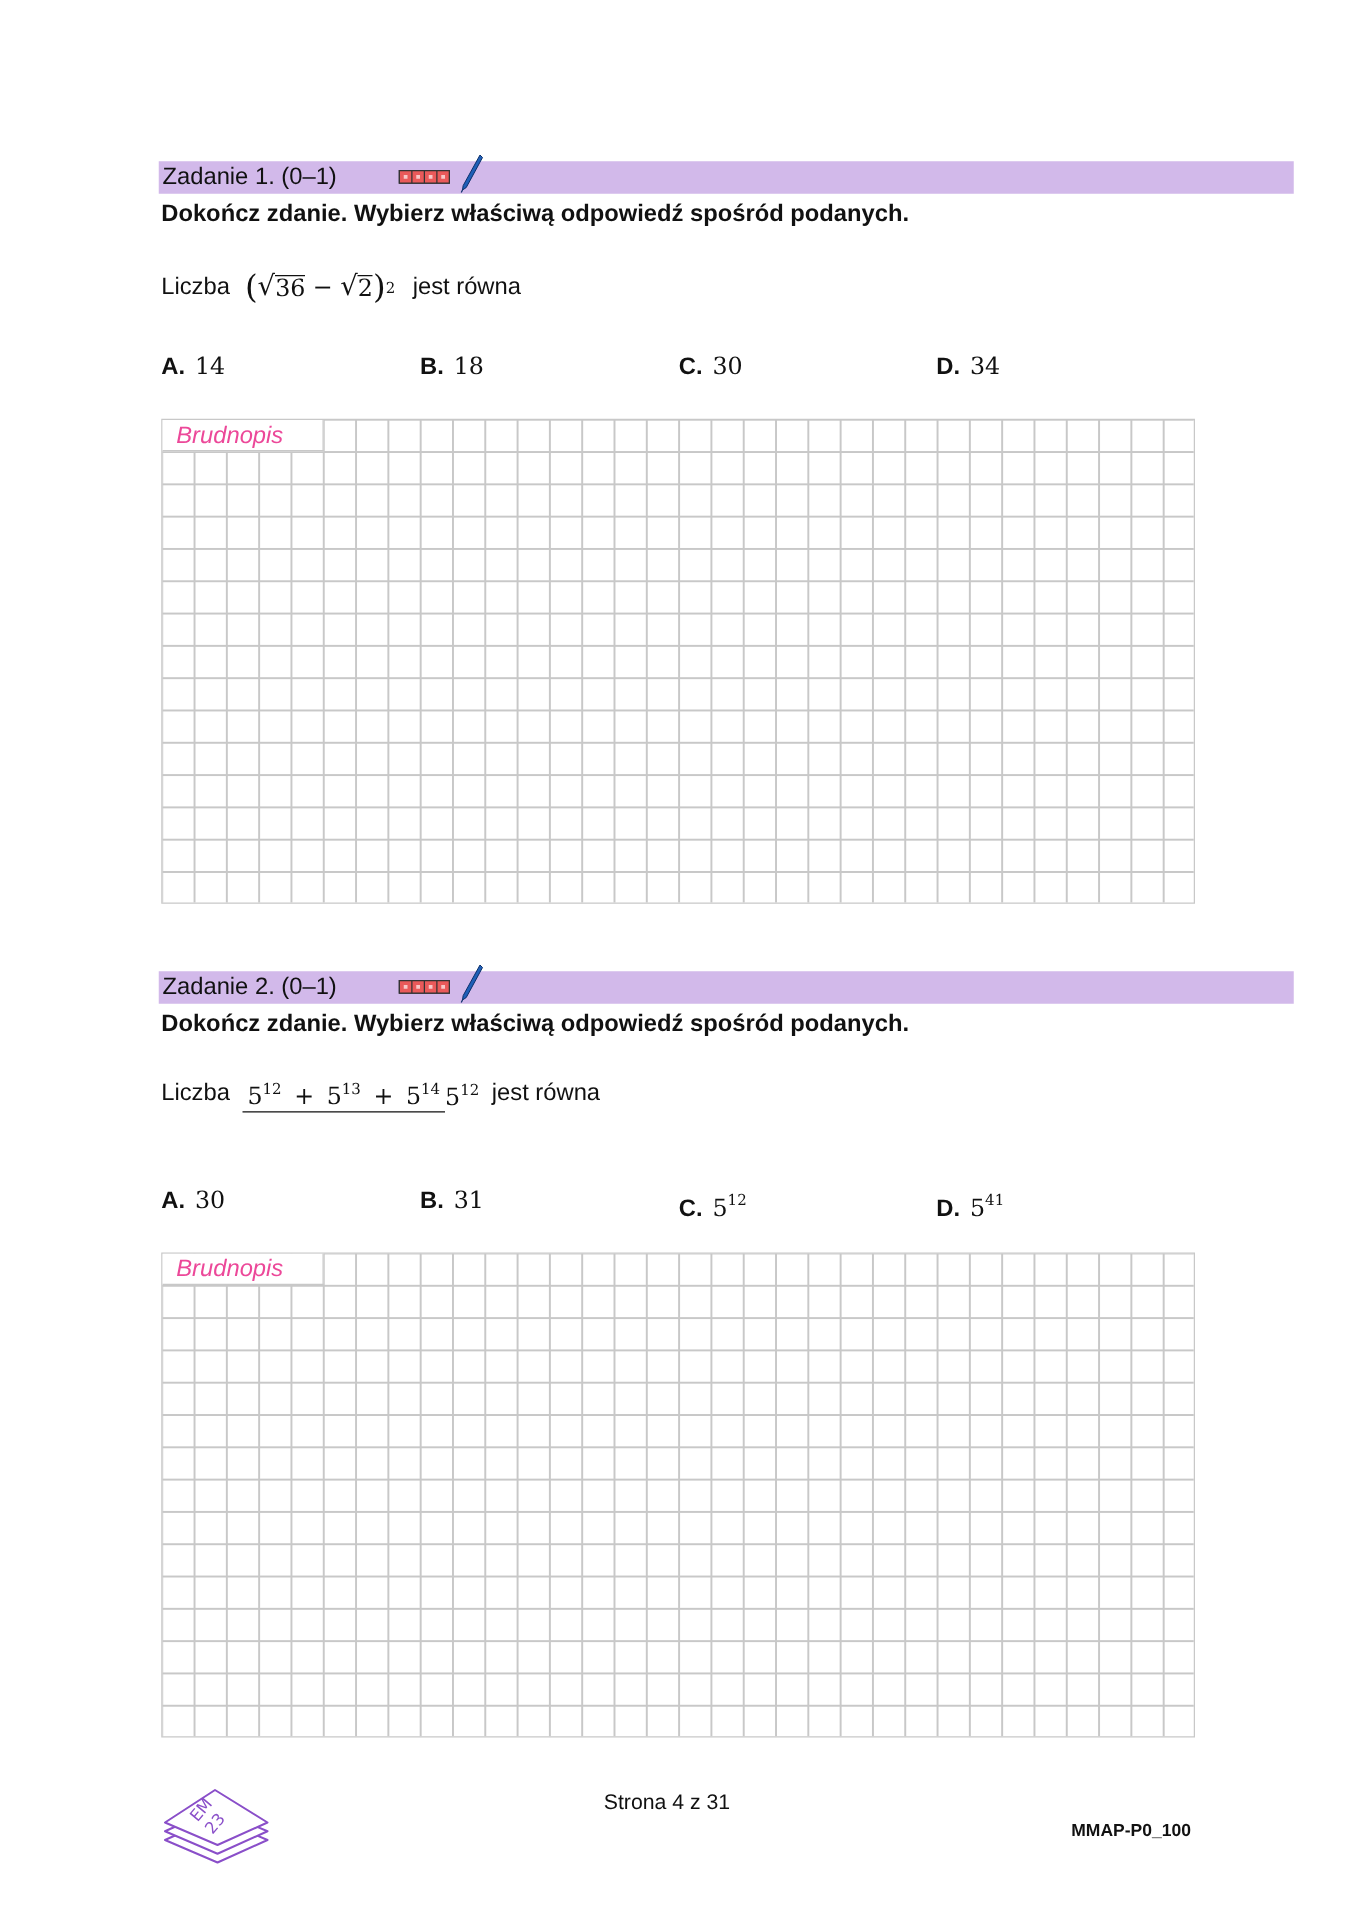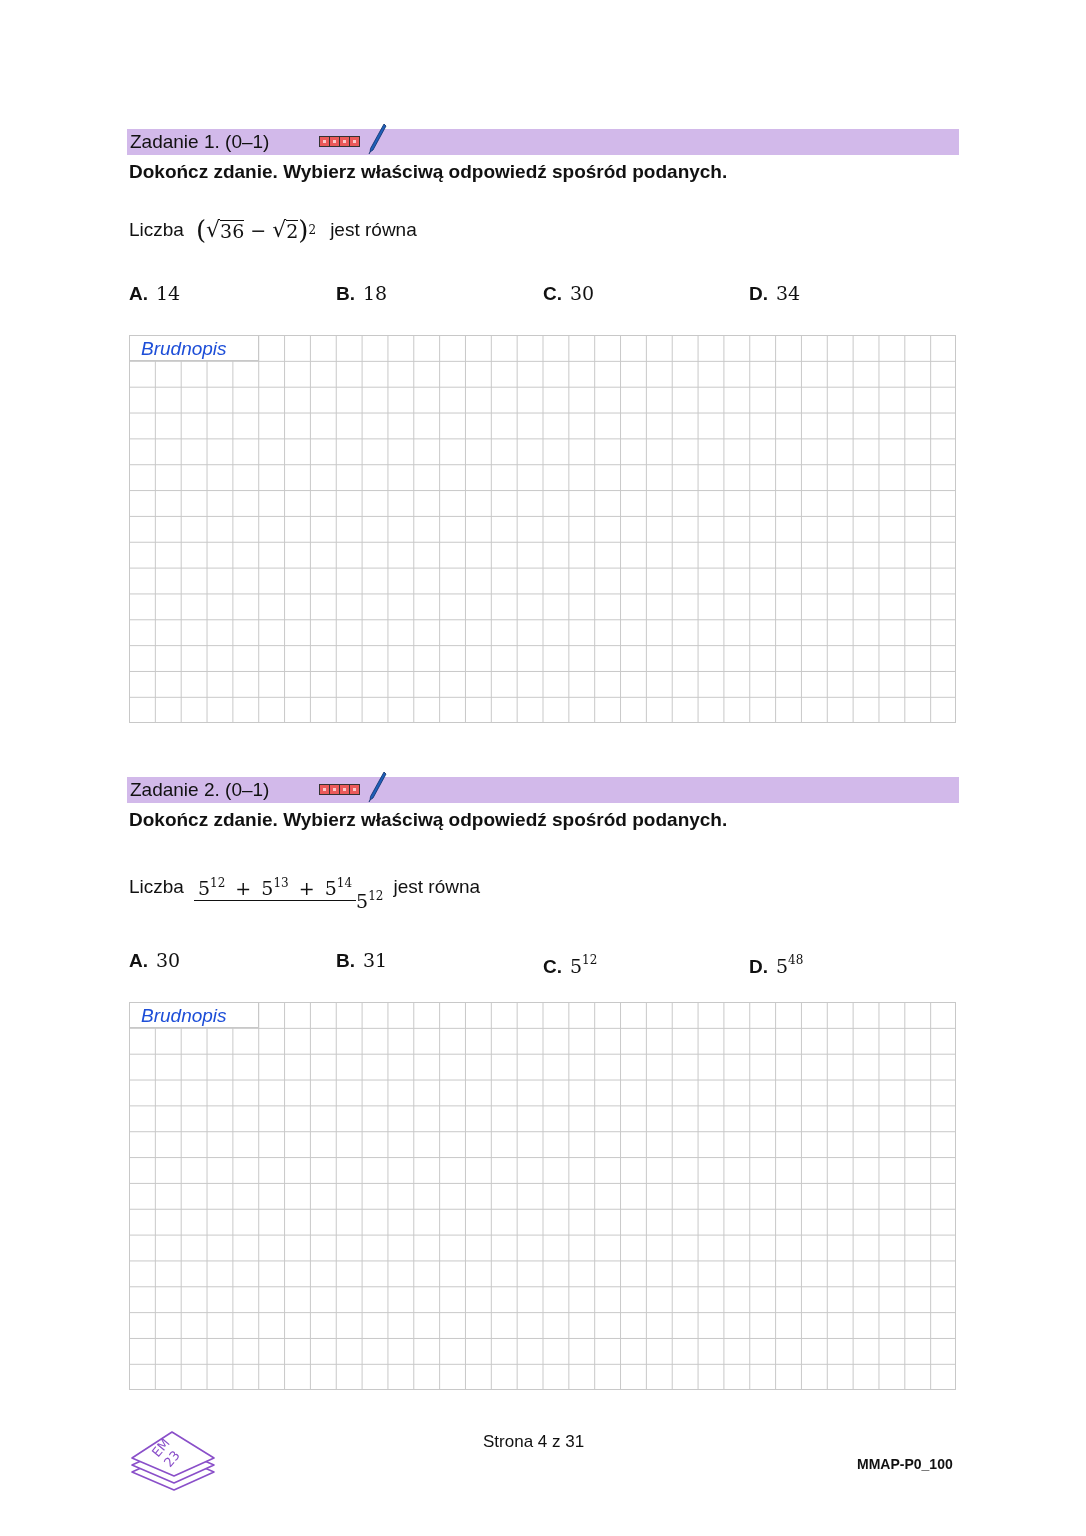--- a/index.html
+++ b/index.html
@@ -1,18 +1,18 @@
 <!DOCTYPE html>
 <html><head>
 <meta charset="utf-8">
 <style>
   html, body { margin:0; padding:0; background:#ffffff; }
   body { width:1086px; height:1536px; position:relative; overflow:hidden;
          font-family:"Liberation Sans", sans-serif; color:#111; }
-  .task-bar { position:absolute; left:127px; width:832px; height:26px; background:#d2b9ea; }
+  .task-bar { position:absolute; left:127px; width:908px; height:26px; background:#d2b9ea; }
   .task-title { position:absolute; left:3px; top:1px; font-size:19px; font-weight:normal; line-height:24px; color:#111; }
   .skills { position:absolute; left:192px; top:7px; display:flex; border:1.5px solid #333; background:#333; gap:1px; padding:0; }
   .skills span { width:9px; height:9px; background:#ea5a5a; display:block; position:relative; }
   .skills span::after { content:""; position:absolute; left:3px; top:3px; width:3px; height:3px; background:#f8c8c8; }
   .pen { position:absolute; left:240px; top:-6px; width:20px; height:32px; }
   .instruction { position:absolute; left:129px; font-size:19px; font-weight:bold; line-height:24px;text-align:center; }
   .stem { position:absolute; left:129px; font-size:19px; line-height:24px; display:flex; align-items:center; }
   .math { font-family:"DejaVu Serif", "Liberation Serif", serif; font-size:19px; }
   .options { position:absolute; left:129px; width:830px; font-size:19px; line-height:24px; }
   .opt { position:absolute; top:0; white-space:nowrap; }
@@ -20,24 +20,24 @@
   .opt .val { font-family:"DejaVu Serif", "Liberation Serif", serif; margin-left:8px; font-size:19px; }
   .opt sup { font-size:12px; vertical-align:9px; }
   .grid { position:absolute; left:129px; width:827px; height:388px;
           border:1.5px solid #c8c8c8; box-sizing:border-box;
           background-image:
             linear-gradient(to right, #c8c8c8 1.2px, transparent 1.2px),
             linear-gradient(to bottom, #c8c8c8 1.2px, transparent 1.2px);
           background-size:25.85px 25.85px; background-position:-1px -1px; }
   .grid-label { position:absolute; left:0; top:0; width:129px; height:25px; background:#fff;
           border-right:1.2px solid #c8c8c8; border-bottom:1.2px solid #c8c8c8;
-          font-style:italic; font-size:19px; line-height:25px; padding-left:11px; box-sizing:border-box; color:#1d4ed8; }
+          font-style:italic; font-size:19px; line-height:25px; padding-left:11px; box-sizing:border-box; color:#ec4899; }
   .frac { display:inline-flex; flex-direction:row; align-items:center; margin:0 10px; }
   .frac .num { border-bottom:1.5px solid #111; padding:0 4px 1px 4px; line-height:22px; }
-  .frac .den { line-height:24px;margin-top:24px; }
+  .frac .den { line-height:24px; }
   .frac sup, .stem sup { font-size:12px; vertical-align:8px; }
   .footer-page { position:absolute; left:483px; top:1432px; font-size:17px; }
   .footer-code { position:absolute; left:857px; top:1456px; font-size:14px; font-weight:bold; }
   .logo { position:absolute; left:128px; top:1428px; width:92px; height:66px; }
 </style>
 </head>
 <body>
 
 <div class="task-bar" style="top:129px;">
   <div class="task-title">Zadanie 1. (0–1)</div>
@@ -109,21 +109,21 @@
       <span>5</span><sup>12</sup>
     </span>
   </span>
   <span>jest równa</span>
 </div>
 
 <div class="options" style="top:948px;">
   <div class="opt" style="left:0;"><span class="lbl">A.</span><span class="val">30</span></div>
   <div class="opt" style="left:207px;"><span class="lbl">B.</span><span class="val">31</span></div>
   <div class="opt" style="left:414px;"><span class="lbl">C.</span><span class="val">5</span><sup class="math">12</sup></div>
-  <div class="opt" style="left:620px;"><span class="lbl">D.</span><span class="val">5</span><sup class="math">48</sup></div>
+  <div class="opt" style="left:620px;"><span class="lbl">D.</span><span class="val">5</span><sup class="math">41</sup></div>
 </div>
 
 <div class="grid" style="top:1002px;">
   <div class="grid-label">Brudnopis</div>
 </div>
 
 <svg class="logo" viewBox="0 0 92 66">
   <g fill="#fff" stroke="#8a4fc9" stroke-width="1.6" stroke-linejoin="round">
     <path d="M4 44 L44 26 L86 44 L46 62 Z"></path>
     <path d="M4 37 L44 19 L86 37 L46 55 Z"></path>

